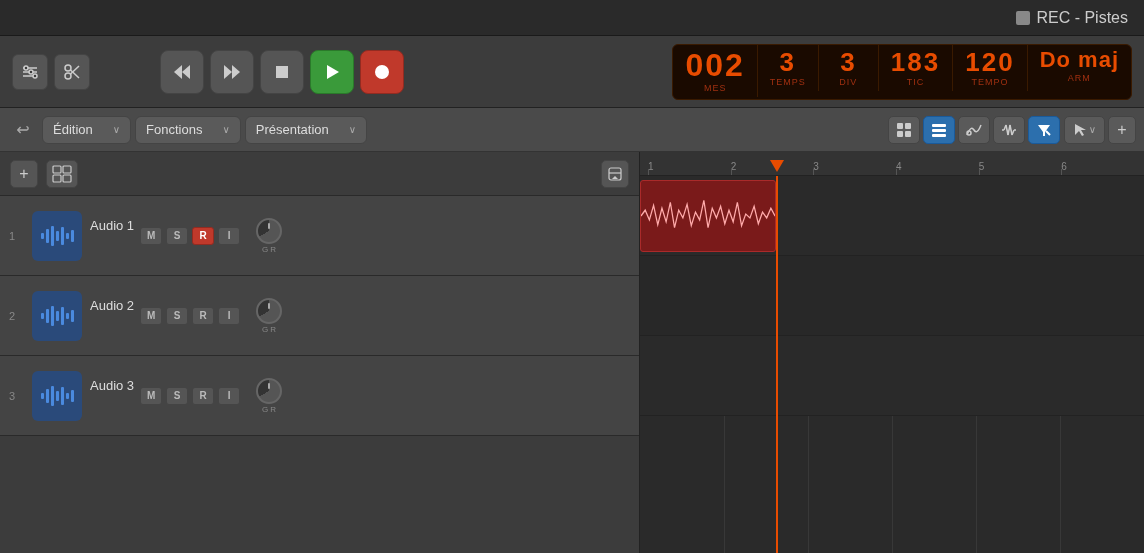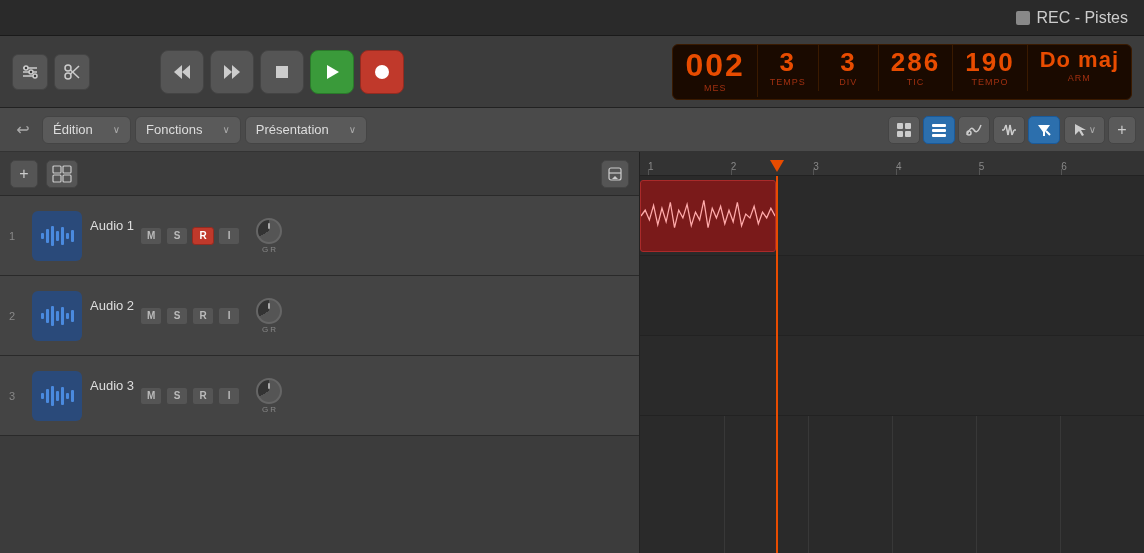--- a/index.html
+++ b/index.html
@@ -590,25 +590,25 @@
     </div>
     <div class="display-cell">
       <div class="display-value medium">3</div>
       <div class="display-label">TEMPS</div>
     </div>
     <div class="display-cell">
       <div class="display-value medium">3</div>
       <div class="display-label">DIV</div>
     </div>
     <div class="display-cell">
-      <div class="display-value medium">286</div>
+      <div class="display-value medium">183</div>
       <div class="display-label">TIC</div>
     </div>
     <div class="display-cell">
-      <div class="display-value medium">190</div>
+      <div class="display-value medium">120</div>
       <div class="display-label">TEMPO</div>
     </div>
     <div class="display-cell">
       <div class="display-value key-display">Do maj</div>
       <div class="display-label">ARM</div>
     </div>
   </div>
 </div>
 
 <div class="toolbar-row">

